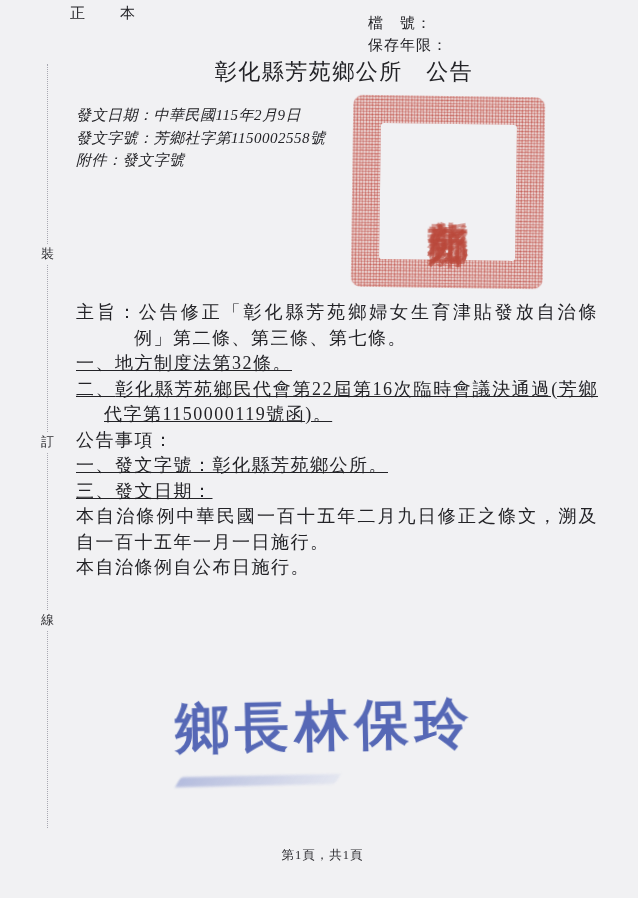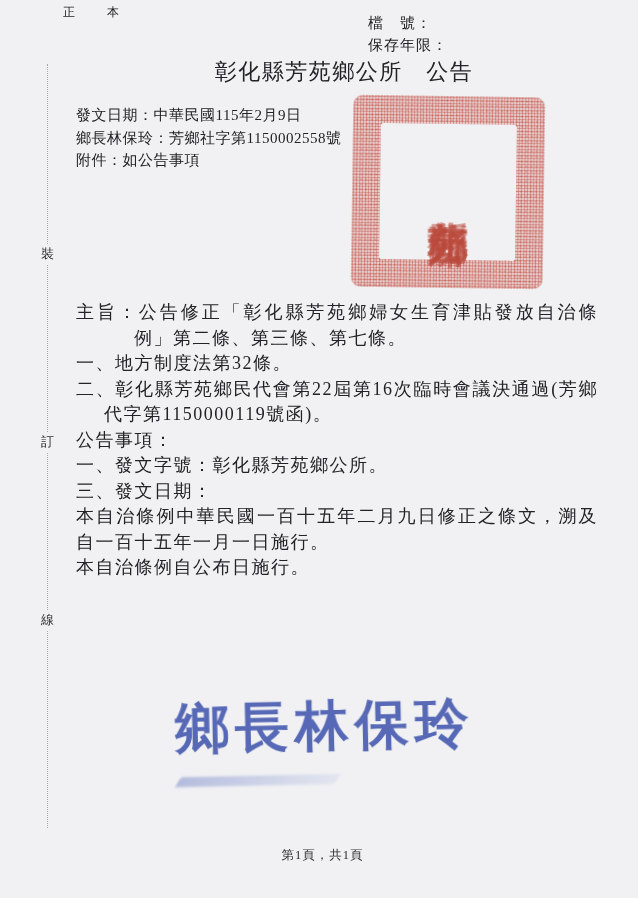--- a/index.html
+++ b/index.html
@@ -9,28 +9,28 @@
     font-family:"Liberation Serif","DejaVu Serif",serif;
     color:#232327;overflow:hidden;
   }
   
   .binding-line{position:absolute;left:47px;top:64px;height:764px;width:0;border-left:1px dotted #a9a9b2;}
   .binding-mark{position:absolute;left:39px;width:17px;text-align:center;font-size:13px;color:#2c2c30;background:#f1f1f3;padding:3px 0;line-height:14px;}
   .mark-zhuang{top:244px;}
   .mark-ding{top:432px;}
   .mark-xian{top:610px;}
 
-  .copy-label{position:absolute;left:63px;top:4px;font-size:12px;letter-spacing:10px;white-space:nowrap;}
+  .copy-label{position:absolute;left:70px;top:4px;font-size:15px;letter-spacing:10px;white-space:nowrap;}
 
   .file-labels{position:absolute;left:368px;top:12px;font-size:15px;line-height:22px;letter-spacing:1px;}
   .file-labels div{white-space:nowrap;}
 
   .doc-title{position:absolute;left:0;top:57px;width:610px;text-align:center;font-size:22px;letter-spacing:1.5px;white-space:nowrap;margin-left:39px;}
 
-  .meta{position:absolute;left:76px;top:104px;font-size:15px;line-height:22.5px;letter-spacing:0.5px;}
+  .meta{position:absolute;left:76px;top:104px;font-size:15px;line-height:22.5px;letter-spacing:0.5px;font-style:italic;}
   .meta div{white-space:nowrap;}
 
   
   .seal{position:absolute;left:352px;top:96px;width:192px;height:192px;transform:rotate(0.8deg);}
   .seal-border{
     position:absolute;inset:0;border-radius:10px;
     background-color:rgba(205,95,85,0.26);
     background-image:
       radial-gradient(rgba(178,48,38,0.55) 0.8px, transparent 1.3px),
       radial-gradient(rgba(205,90,78,0.40) 0.9px, transparent 1.5px);
@@ -44,21 +44,21 @@
   }
   .seal-text{
     writing-mode:vertical-rl;font-size:40px;line-height:1.1;letter-spacing:1px;
     color:rgba(186,72,60,0.52);font-weight:bold;filter:blur(0.7px);
   }
 
   
   .body{position:absolute;left:76px;top:300px;width:522px;font-size:18px;line-height:25.5px;letter-spacing:1.5px;text-align:justify;}
   .body p{margin:0;}
   .hang{padding-left:58px;text-indent:-58px;font-family:Liberation Serif, serif;}
-  .item{margin-left:30px;padding-left:28px;text-indent:-28px;}
+  .item{margin-left:30px;padding-left:28px;text-indent:-28px;text-decoration:underline;}
   .subpara{margin-left:57px;}
 
   
   .signature{position:absolute;left:175px;top:690px;width:320px;height:100px;transform:rotate(-1.2deg);}
   .signature-text{
     font-size:54px;font-weight:bold;letter-spacing:6px;white-space:nowrap;
     color:#4156ae;opacity:0.88;filter:blur(0.4px);
     font-family:"Liberation Serif","DejaVu Serif",serif;
   }
   .signature-smudge{
@@ -83,22 +83,22 @@
 
   <div class="file-labels">
     <div>檔　號：</div>
     <div>保存年限：</div>
   </div>
 
   <div class="doc-title">彰化縣芳苑鄉公所　公告</div>
 
   <div class="meta">
     <div>發文日期：中華民國115年2月9日</div>
-    <div>鄉長林保玲：芳鄉社字第1150002558號</div>
-    <div>附件：如公告事項</div>
+    <div>發文字號：芳鄉社字第1150002558號</div>
+    <div>附件：發文字號</div>
   </div>
 
   <div class="seal">
     <div class="seal-border"></div>
     <div class="seal-inner">
       <div class="seal-text">彰化縣芳苑鄉公所印</div>
     </div>
   </div>
 
   <div class="body">

